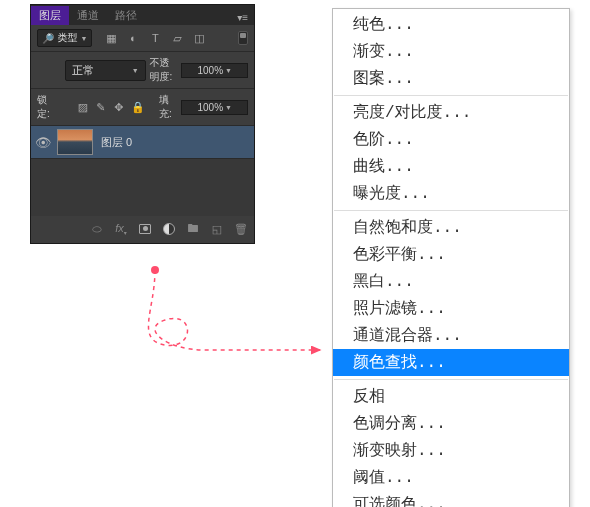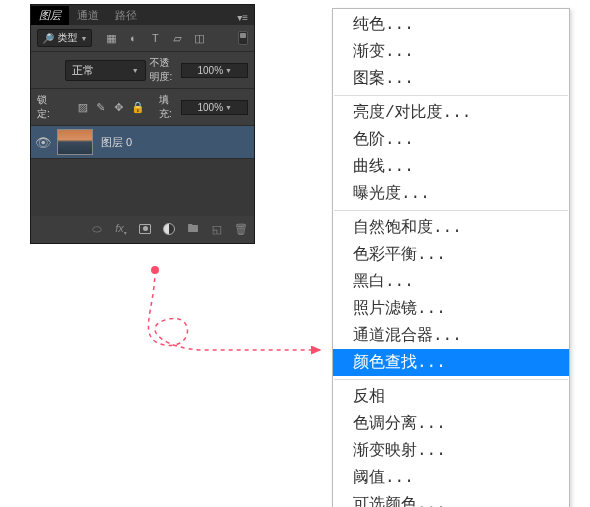--- a/index.html
+++ b/index.html
@@ -22,23 +22,22 @@
       align-items: flex-end;
     }
     .panel-tab {
       padding: 2px 8px;
       font-size: 11px;
       color: #888;
       cursor: pointer;
       background: #2a2a2a;
     }
     .panel-tab.active {
-      background: #000000;
-      color: #ddd;
-      font-style: italic;
+      background: #4c1d95;
+      color: #ddd;
     }
     .panel-menu {
       margin-left: auto;
       color: #aaa;
       padding: 2px 6px;
       font-size: 10px;
     }
     
     .panel-row {
       display: flex;

